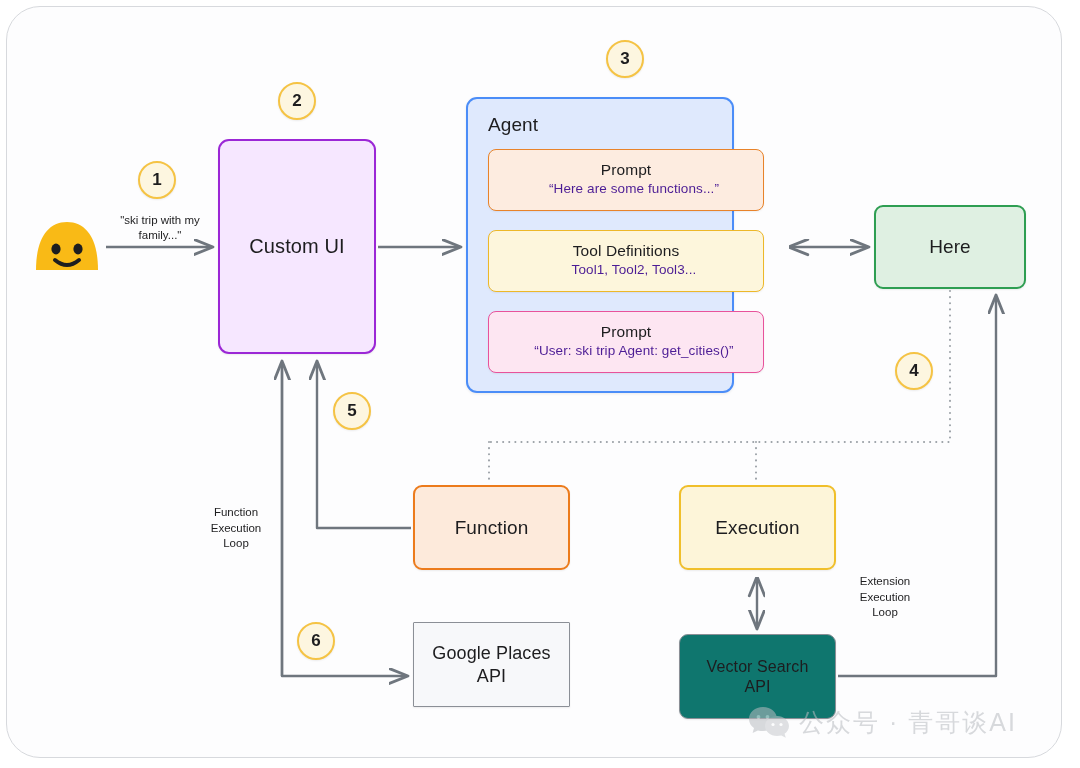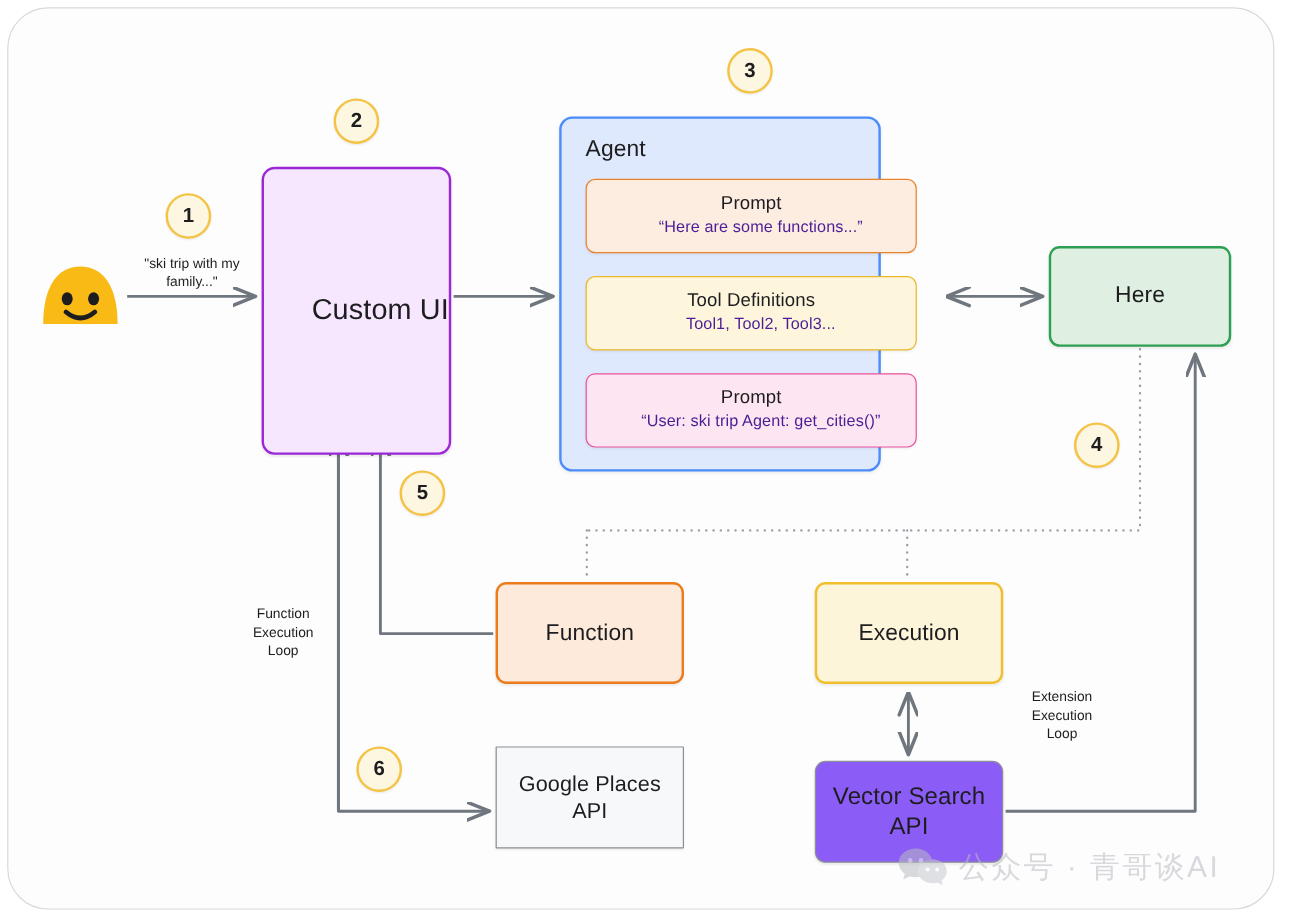--- a/index.html
+++ b/index.html
@@ -38,26 +38,25 @@
     justify-content: center;
     text-align: center;
     border-radius: 9px;
     font-size: 19px;
     color: #1d1d1f;
     letter-spacing: .1px;
     line-height: 1.25;
     box-shadow: 0 1px 2px rgba(0,0,0,0.07);
   }
   #custom-ui {
-    left: 218px; top: 139px; width: 158px; height: 240px;
+    left: 218px; top: 139px; width: 158px; height: 215px;
     background: #f6e7ff;
     border: 2px solid #9b27d6;
     border-radius: 11px;
-    font-size: 24px;
-    justify-content: flex-end;
+    font-size: 20px;
   }
   #agent-box {
     left: 466px; top: 97px; width: 268px; height: 296px;
     background: #dfe9fd;
     border: 2px solid #4b8df8;
     border-radius: 11px;
     display: block;
     box-shadow: 0 1px 3px rgba(0,0,0,0.08);
   }
   #agent-title {
@@ -120,24 +119,24 @@
   }
   #google-places-box {
     left: 413px; top: 622px; width: 157px; height: 85px;
     background: #f7f8fa;
     border: 1.6px solid #8b8f96;
     border-radius: 1px;
     font-size: 18px;
   }
   #vector-search-box {
     left: 679px; top: 634px; width: 157px; height: 85px;
-    background: #8b5cf6;
+    background: #0f766e;
     border: 1.6px solid #8b8f96;
     border-radius: 9px;
-    font-size: 20px;
+    font-size: 16px;
   }
   
   .badge {
     position: absolute;
     width: 38px; height: 38px;
     border-radius: 50%;
     background: #fdf6e0;
     border: 2px solid #f5c344;
     display: flex; align-items: center; justify-content: center;
     font-size: 17px;

